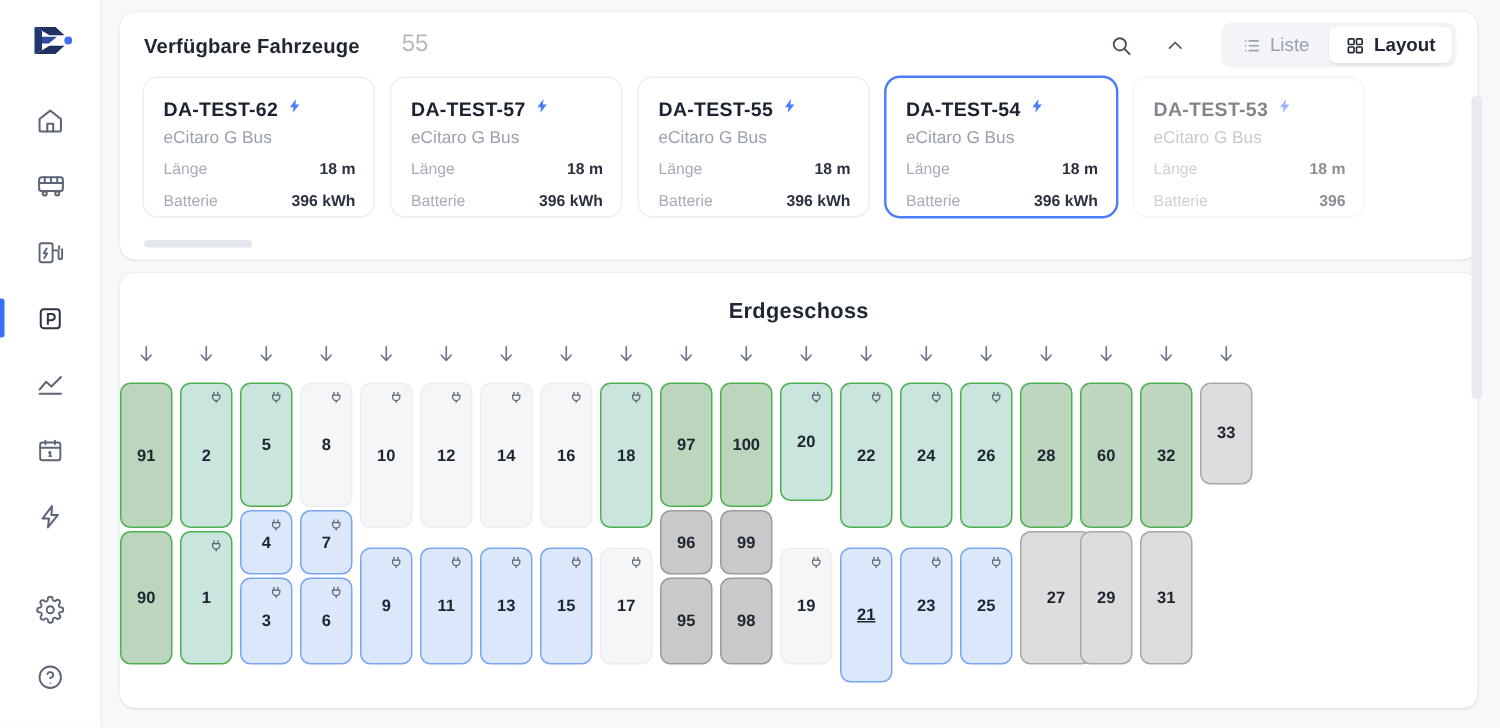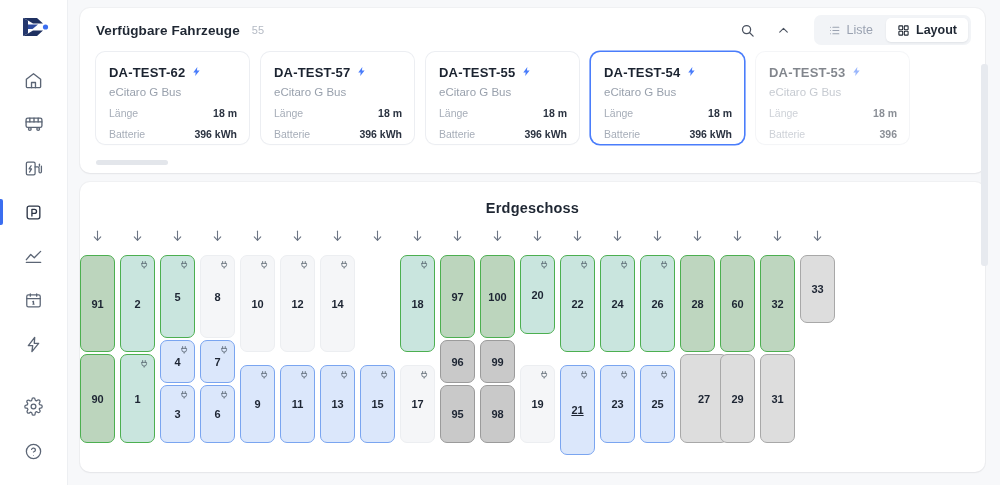--- a/index.html
+++ b/index.html
@@ -45,21 +45,21 @@
   }
 
   
   .vehicles-panel { position: absolute; left: 12px; top: 8px; width: 905px; height: 165px; overflow: hidden; }
   .vehicles-header {
     height: 44px; display: flex; align-items: center;
     padding: 0 14px 0 16px;
   }
   .vehicles-title { font-size: 13.5px; font-weight: 700; color: #1f2733; letter-spacing: .1px; }
   .vehicles-count {
-    margin-left: 12px; font-size: 11px; color: #b4bac4; font-weight: 400;
+    margin-left: 28px; font-size: 16px; color: #b4bac4; font-weight: 400;
   }
   .header-right { margin-left: auto; display: flex; align-items: center; gap: 16px; }
   .icon-btn { width: 20px; height: 20px; display: flex; align-items: center;
               justify-content: center; color: #4a5260; cursor: pointer; }
   .toggle-group {
     display: flex; align-items: center; background: #f2f4f7;
     border-radius: 7px; padding: 3px; gap: 2px; margin-left: 4px;
   }
   .toggle-btn {
     display: flex; align-items: center; gap: 6px; padding: 5px 11px;
@@ -501,20 +501,29 @@
               <path d="M14 4 v5"></path>
               <path d="M4.5 9 h13 v3.5 a6.5 6.5 0 0 1-13 0 Z"></path>
               <path d="M11 19 v3"></path>
             </svg>
             <span>13</span>
           </div>
           <div class="arrow" style="left: 291px;"><svg width="13" height="16" viewBox="0 0 24 24" fill="none" stroke="#6b7483" stroke-width="2" stroke-linecap="round" stroke-linejoin="round">
               <path d="M12 3 V19"></path>
               <path d="M6 13.5 L12 20 L18 13.5"></path>
             </svg></div>
+          <div class="slot s-empty" style="left: 280px; top: 27px; width: 35px; height: 97px;">
+            <svg class="plug" viewBox="0 0 24 24" fill="none" stroke="currentColor" stroke-width="2.2" stroke-linecap="round" stroke-linejoin="round">
+              <path d="M7 4 v5"></path>
+              <path d="M14 4 v5"></path>
+              <path d="M4.5 9 h13 v3.5 a6.5 6.5 0 0 1-13 0 Z"></path>
+              <path d="M11 19 v3"></path>
+            </svg>
+            <span>16</span>
+          </div>
           <div class="slot s-blue" style="left: 280px; top: 137px; width: 35px; height: 78px;">
             <svg class="plug" viewBox="0 0 24 24" fill="none" stroke="currentColor" stroke-width="2.2" stroke-linecap="round" stroke-linejoin="round">
               <path d="M7 4 v5"></path>
               <path d="M14 4 v5"></path>
               <path d="M4.5 9 h13 v3.5 a6.5 6.5 0 0 1-13 0 Z"></path>
               <path d="M11 19 v3"></path>
             </svg>
             <span>15</span>
           </div>
           <div class="arrow" style="left: 331px;"><svg width="13" height="16" viewBox="0 0 24 24" fill="none" stroke="#6b7483" stroke-width="2" stroke-linecap="round" stroke-linejoin="round">

